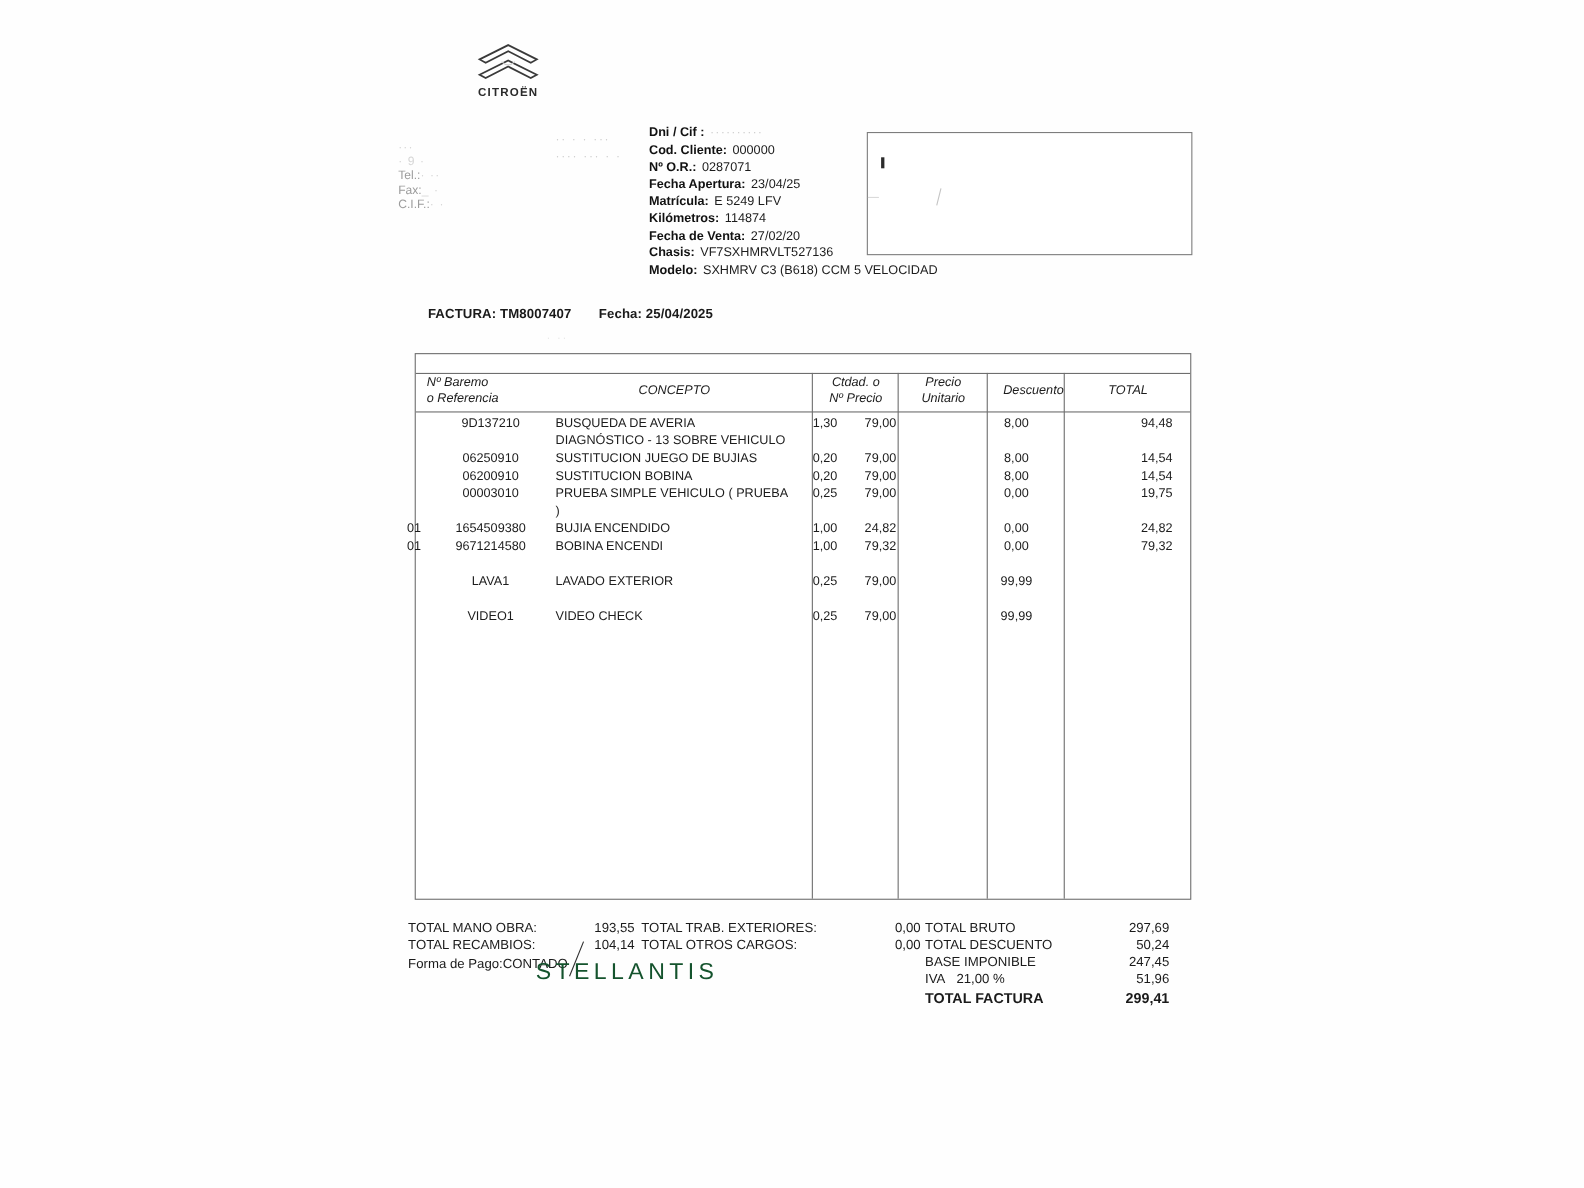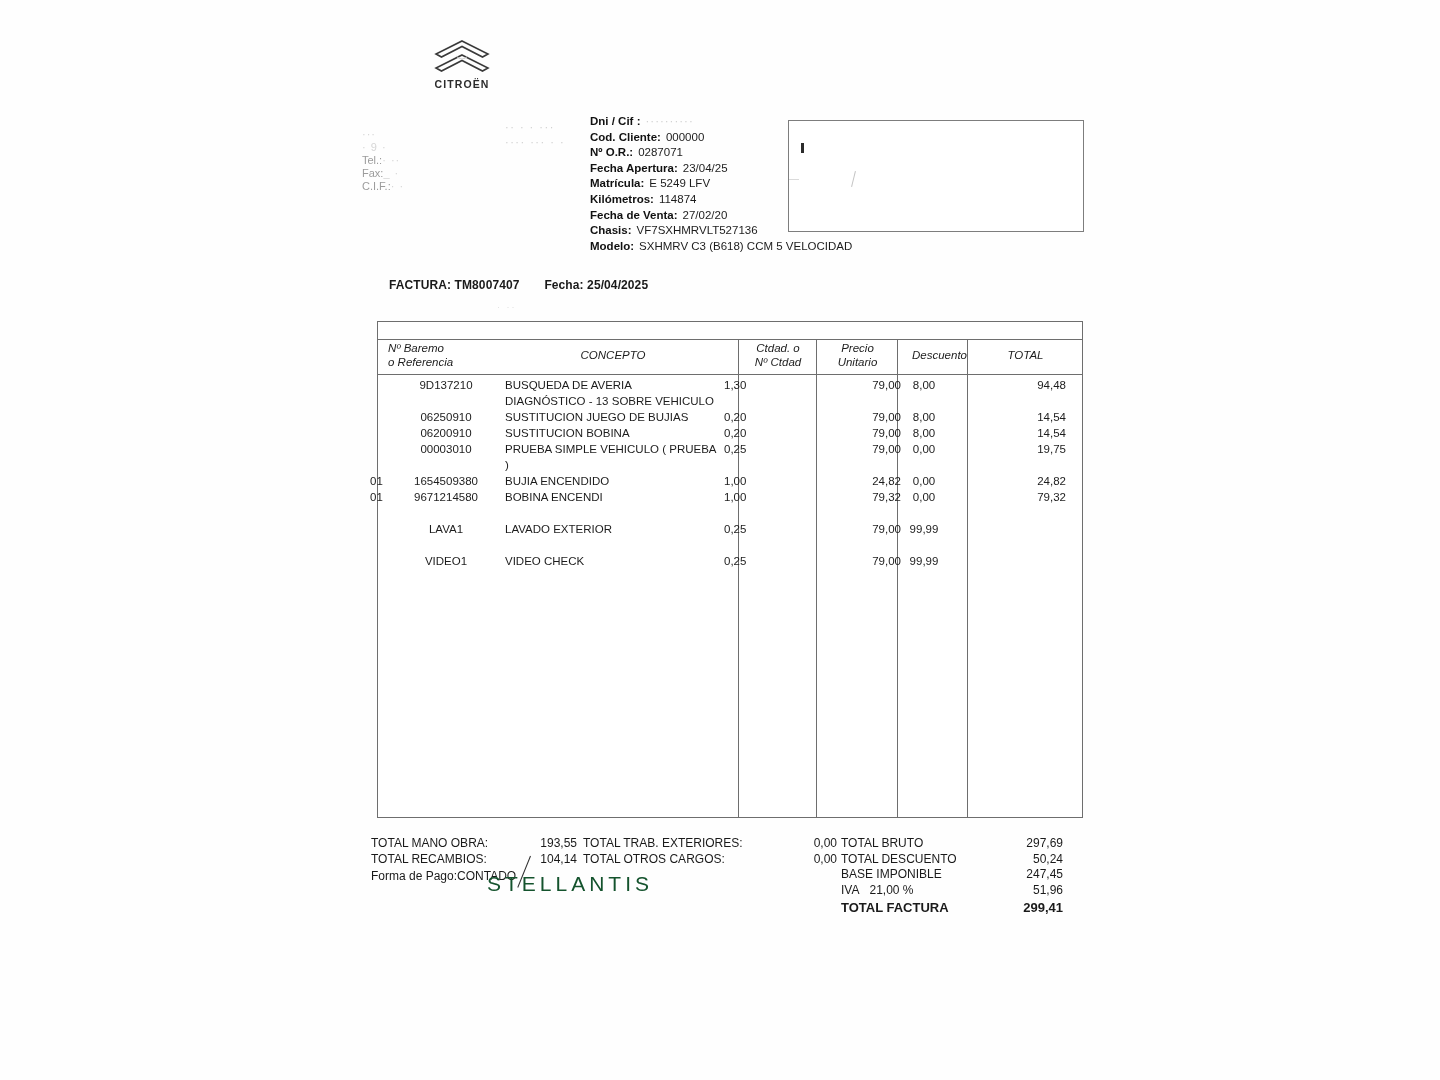--- a/index.html
+++ b/index.html
@@ -216,22 +216,22 @@
   .cell {
     position: absolute;
     font-size: 11.5px;
     line-height: 16px;
     color: #1c1c1c;
     white-space: nowrap;
   }
   .cell.prefix   { left: -8px;  width: 24px; text-align: left; }
   .cell.ref      { left: 18px;  width: 100px; text-align: center; }
   .cell.concept  { left: 127px; width: 230px; text-align: left; }
-  .cell.qty      { left: 346px; width: 88px; }
-  .cell.price    { left: 435px; width: 88px; text-align: right; }
+  .cell.qty      { left: 328px; width: 88px; text-align: center; }
+  .cell.price    { left: 408px; width: 88px; text-align: left; }
   .cell.disc     { left: 502px; width: 88px; text-align: center; }
   .cell.total    { left: 570px; width: 118px; text-align: right; }
 
   
   #totals-left {
     position: absolute;
     left: 371px;
     top: 836px;
     font-size: 12px;
     line-height: 15.5px;
@@ -356,21 +356,21 @@
     <div class="vline short" style="left:519px;"></div>
     <div class="vline short" style="left:589px;"></div>
 
     <div class="col-head left" style="left:10px; width:140px;">
       <div>Nº Baremo</div>
       <div>o Referencia</div>
     </div>
     <div class="col-head" style="left:130px; width:210px; top:27px;">CONCEPTO</div>
     <div class="col-head" style="left:362px; width:76px;text-align:center;">
       <div>Ctdad. o</div>
-      <div>Nº Ctdad</div>
+      <div>Nº Precio</div>
     </div>
     <div class="col-head" style="left:440px; width:79px;">
       <div>Precio</div>
       <div>Unitario</div>
     </div>
     <div class="col-head" style="left:521px; width:68px; top:27px;text-align:right;">Descuento</div>
     <div class="col-head" style="left:591px; width:113px; top:27px;">TOTAL</div>
 
     <div id="rows-layer">
         <div class="item-row">

